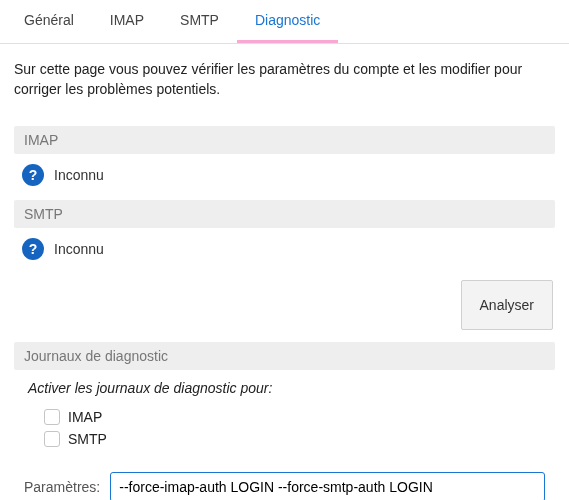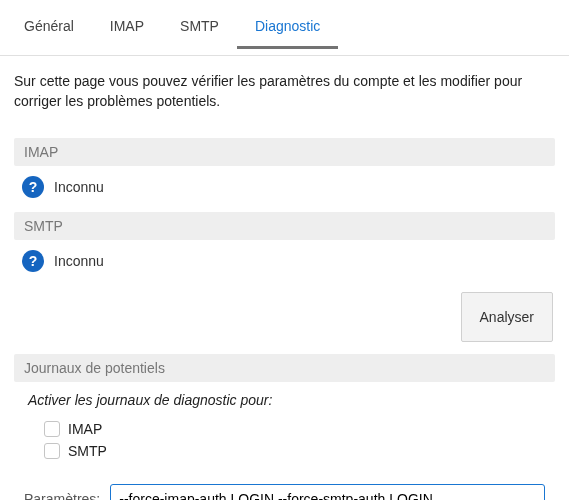--- a/index.html
+++ b/index.html
@@ -6,31 +6,31 @@
   body {
     font-family: "Segoe UI", Tahoma, Arial, sans-serif;
     font-size: 14px;
     color: #222;
     background: #fff;
     width: 569px;
   }
   .tabs {
     display: flex;
     border-bottom: 1px solid #e0e0e0;
-    padding: 6px 6px;
+    padding: 0 6px;
   }
   .tab {
     padding: 12px 18px;
     color: #444;
     cursor: pointer;
     border-bottom: 3px solid transparent;
   }
   .tab.active {
     color: #1976d2;
-    border-bottom: 3px solid #737373;
+    border-bottom: 3px solid #f9a8d4;
   }
   .content {
     padding: 16px 14px 10px 14px;
   }
   .intro {
     margin-bottom: 27px;
     line-height: 1.4;
   }
   .section-header {
     background: #eeeeee;
@@ -139,21 +139,21 @@
   <div class="section-header">SMTP</div>
   <div class="status-row">
     <div class="status-icon">?</div>
     <div class="status-text">Inconnu</div>
   </div>
 
   <div class="button-row">
     <button class="btn">Analyser</button>
   </div>
 
-  <div class="section-header">Journaux de potentiels</div>
+  <div class="section-header">Journaux de diagnostic</div>
   <div class="subsection">
     <div class="subsection-label">Activer les journaux de diagnostic pour:</div>
     <div class="check-row">
       <div class="checkbox"></div>
       <span>IMAP</span>
     </div>
     <div class="check-row">
       <div class="checkbox"></div>
       <span>SMTP</span>
     </div>

